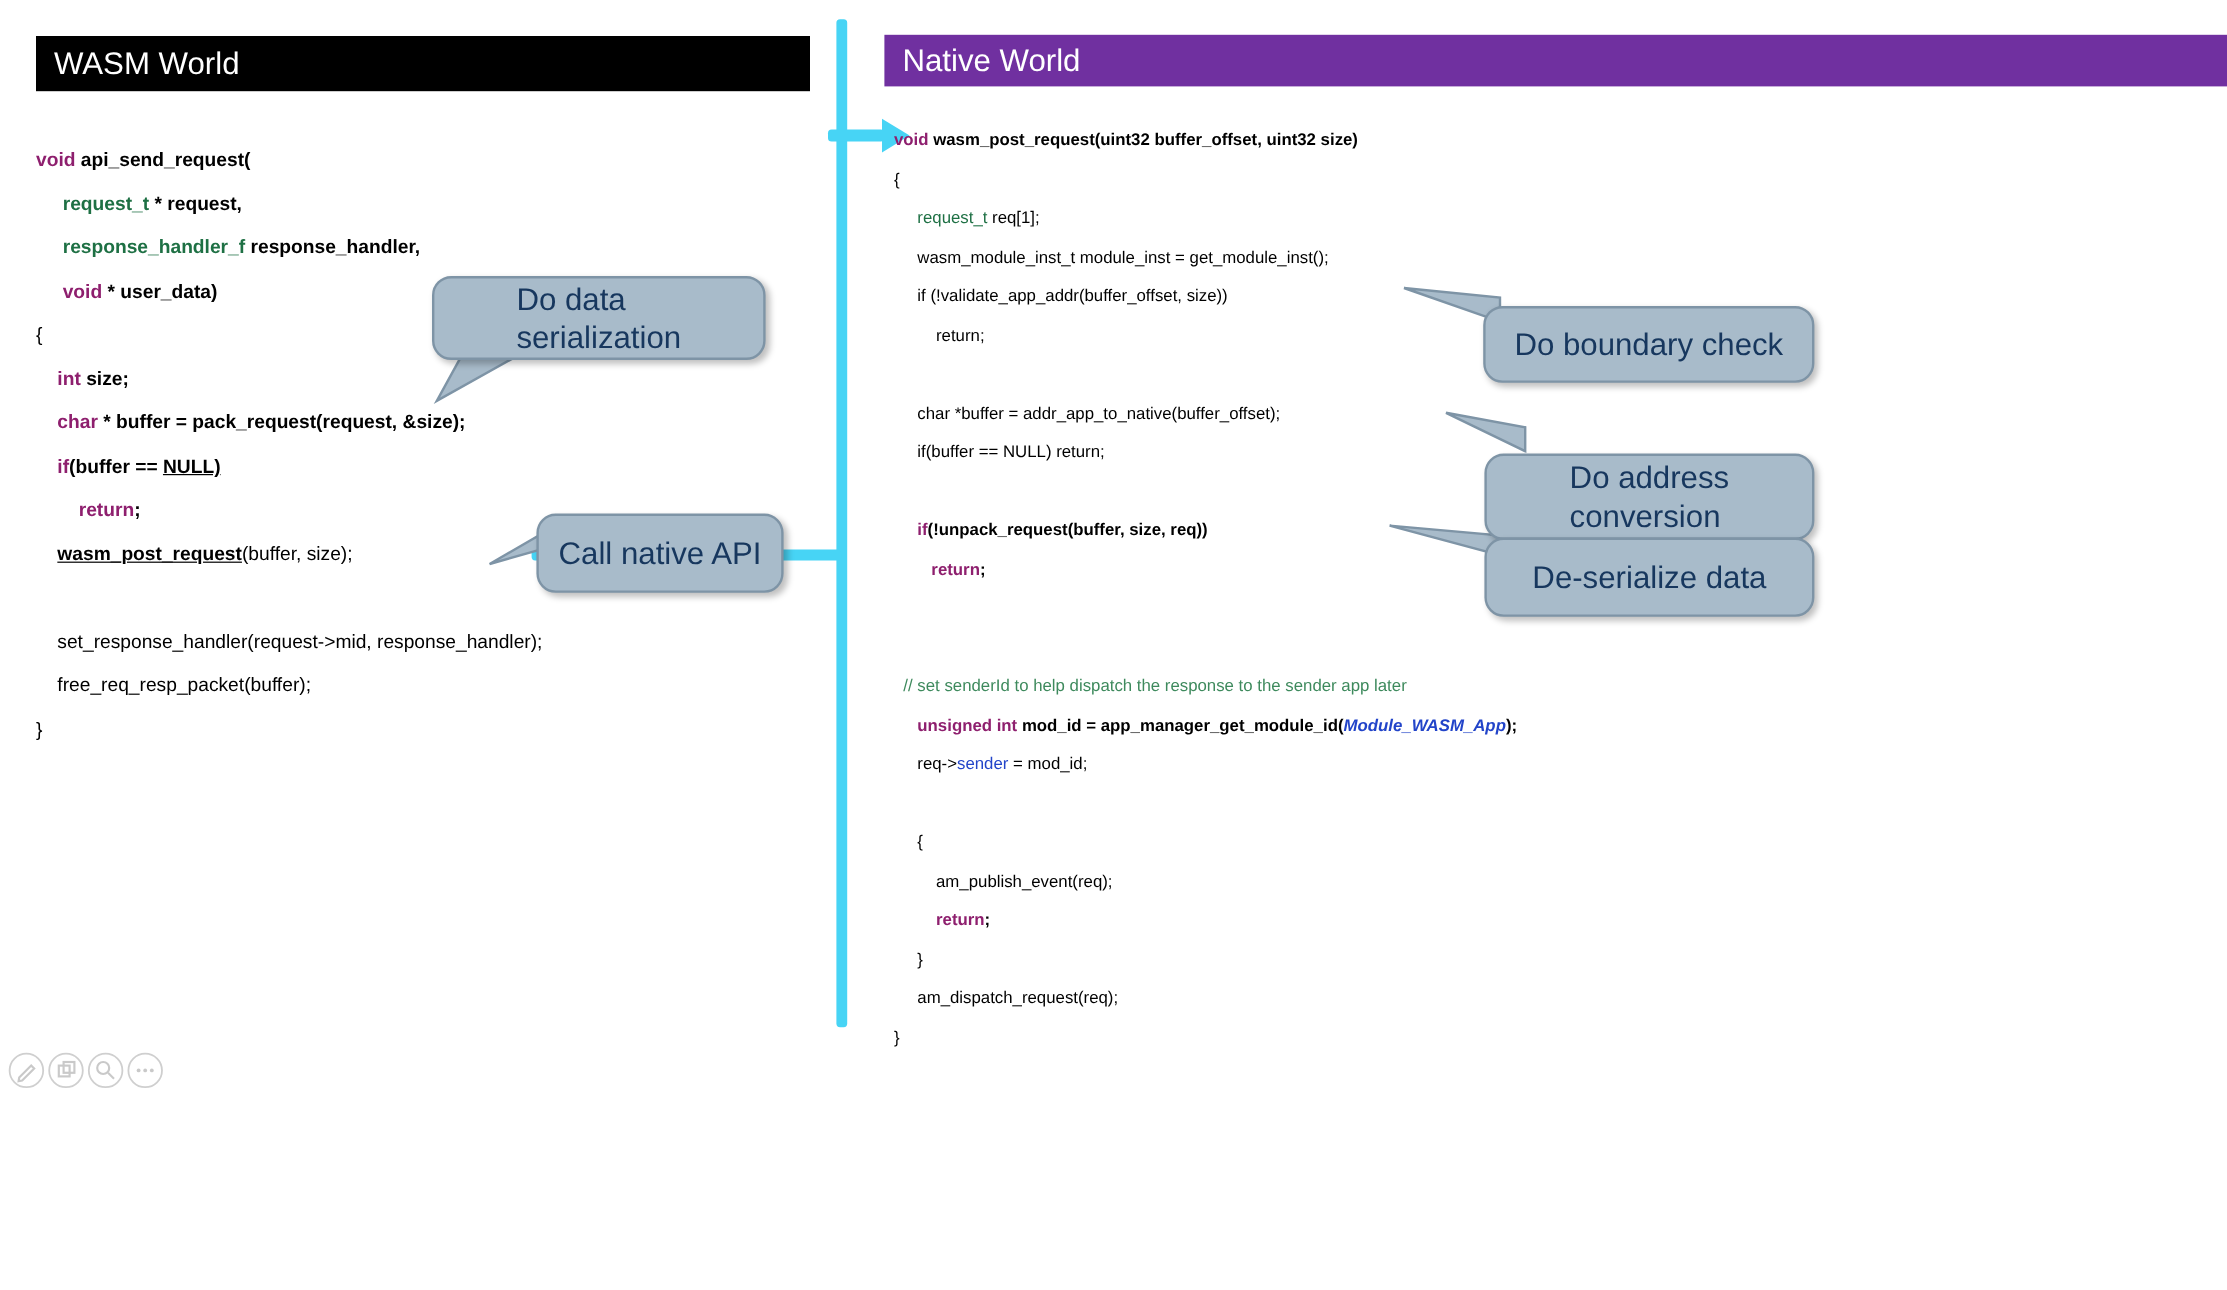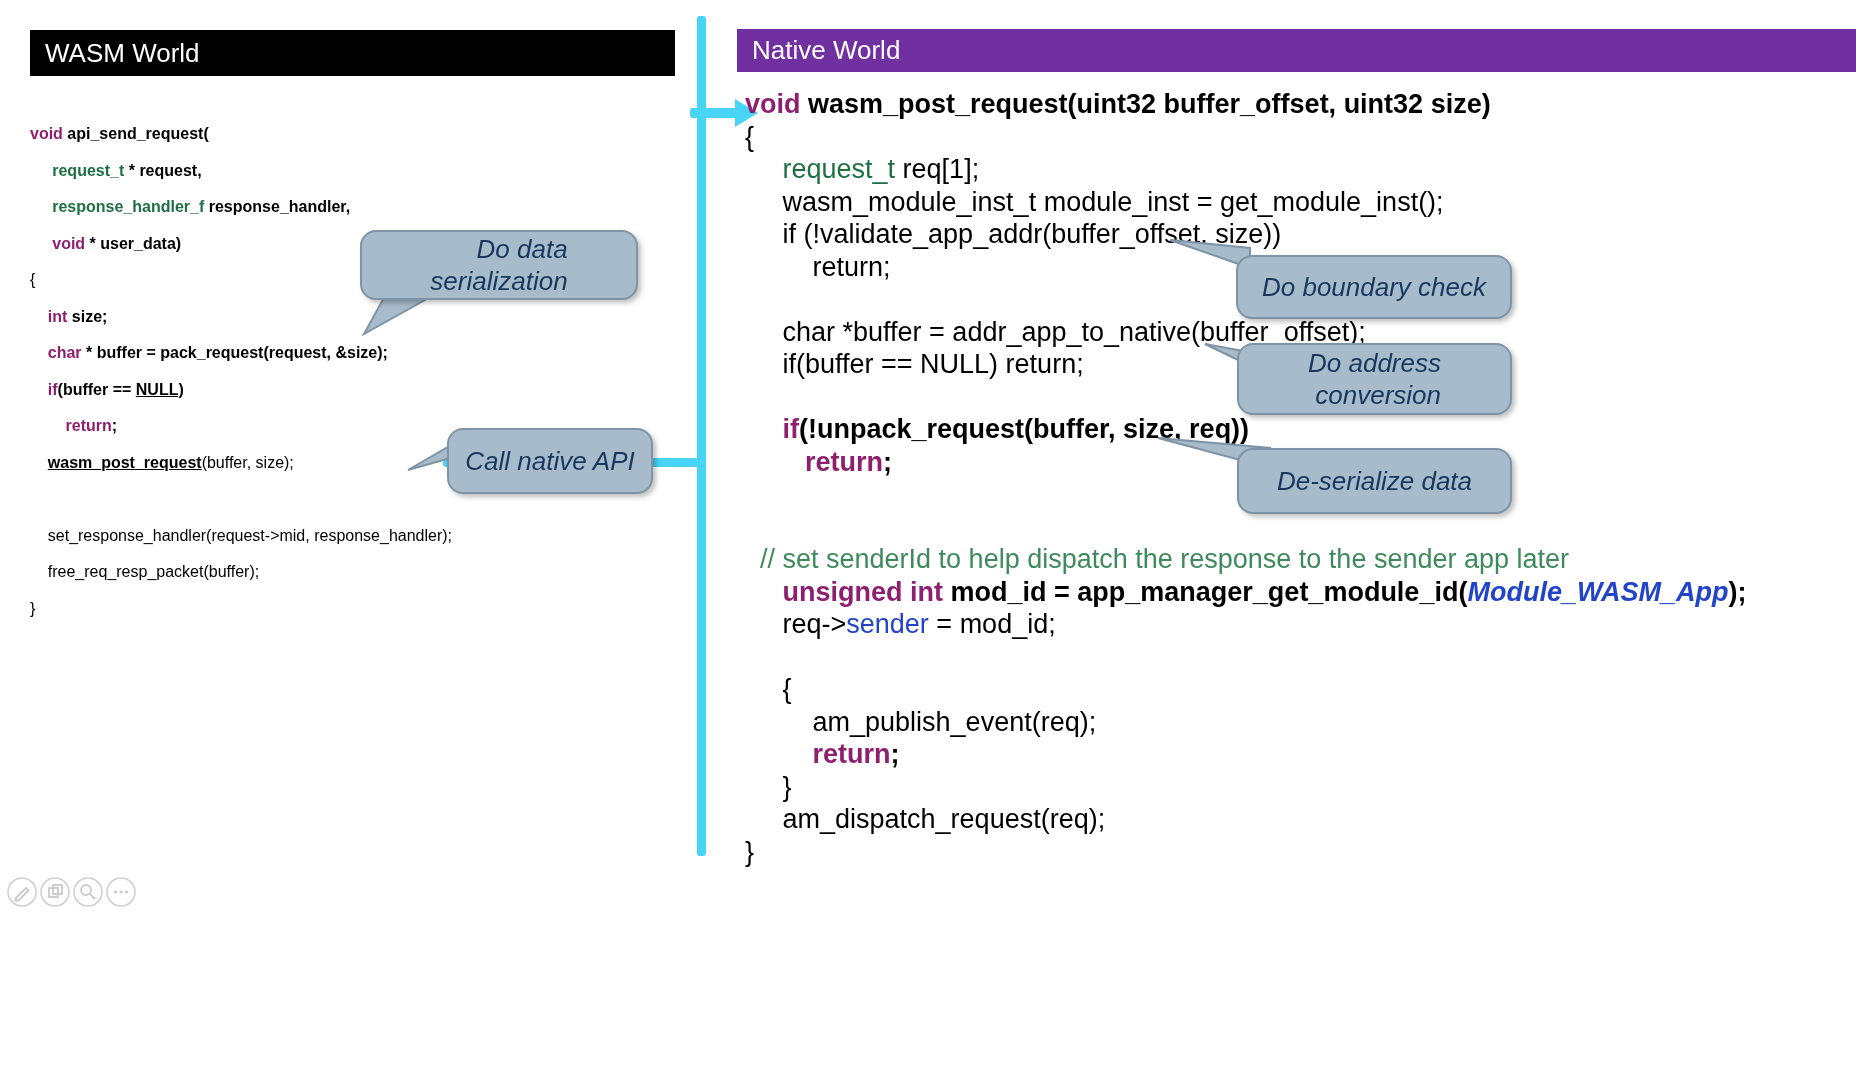--- a/index.html
+++ b/index.html
@@ -12,21 +12,21 @@
     position:absolute; color:#fff; font-size:26px;
     display:flex; align-items:center; padding-left:15px;
   }
   #hdr-wasm   { left:30px;  top:30px; width:645px;  height:46px; background:#000000; }
   #hdr-native { left:737px; top:29px; width:1119px; height:43px; background:var(--header-purple);align-items:center; }
 
   .code { position:absolute; color:#000; }
   .code-line { white-space:pre; }
   #code-wasm   { left:30px;  top:116px; font-size:16px; }
   #code-wasm .code-line   { line-height:36.5px; height:36.5px; }
-  #code-native { left:745px; top:88px;  font-size:27px; }
+  #code-native { left:745px; top:100px;  font-size:14px; }
   #code-native .code-line { line-height:32.5px; height:32.5px; }
 
   .sg-n  { }
   .sg-b  { font-weight:bold; }
   .sg-k  { color:var(--kw); font-weight:bold; }
   .sg-t  { color:var(--type-green); font-weight:bold; }
   .sg-g  { color:var(--type-green); }
   .sg-u  { font-weight:bold; text-decoration:underline; }
   .sg-c  { color:var(--comment-green); }
   .sg-bl { color:var(--ident-blue); }
@@ -44,29 +44,28 @@
   }
 
   .callout {
     position:absolute;
     background:var(--callout-bg);
     border:2px solid var(--callout-border);
     border-radius:16px;
     color:var(--callout-text);
     font-size:26px; line-height:1.25;
     display:flex; align-items:center; justify-content:center;
-    text-align:right; white-space:pre-line;
+    text-align:left; white-space:pre-line;
     box-shadow:3px 3px 5px rgba(0,0,0,0.25);
     padding:6px 10px;
-    font-style:italic;
   }
   #co-serialization { left:360px;  top:230px; width:278px; height:70px; }
   #co-callnative    { left:447px;  top:381px; width:206px; height:66px;margin-top:47px; }
   #co-boundary      { left:1236px; top:255px; width:276px; height:64px; }
-  #co-address       { left:1237px; top:343px; width:275px; height:72px; }
+  #co-address       { left:1237px; top:378px; width:275px; height:72px; }
   #co-deserialize   { left:1237px; top:448px; width:275px; height:66px; }
   .tail { position:absolute; overflow:visible; }
   .tail polygon { fill:var(--callout-bg); stroke:var(--callout-border); stroke-width:2; }
 
   #presenter-toolbar {
     position:absolute; left:6px; top:876px;
     display:flex; gap:1px; opacity:0.35;
   }
   .tool-icon { width:32px; height:32px; cursor:pointer; }
   .tool-icon svg { display:block; }

